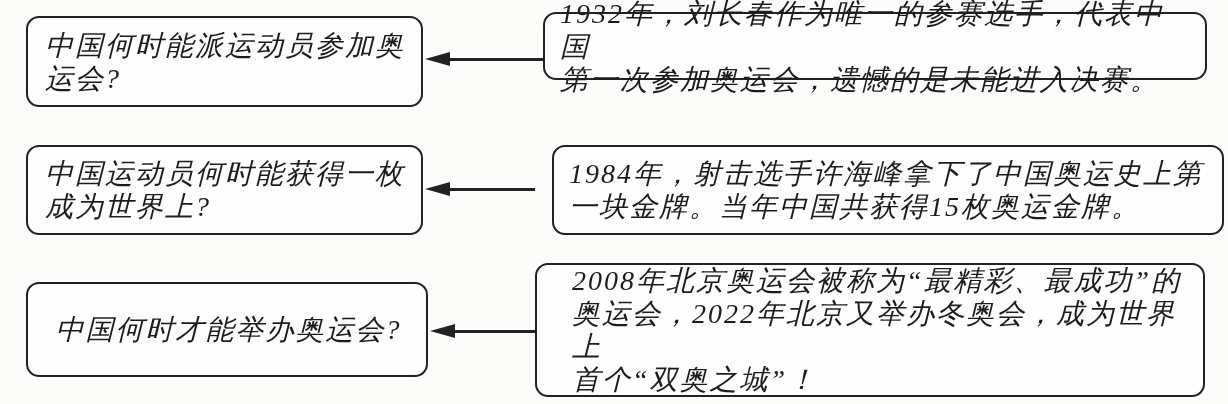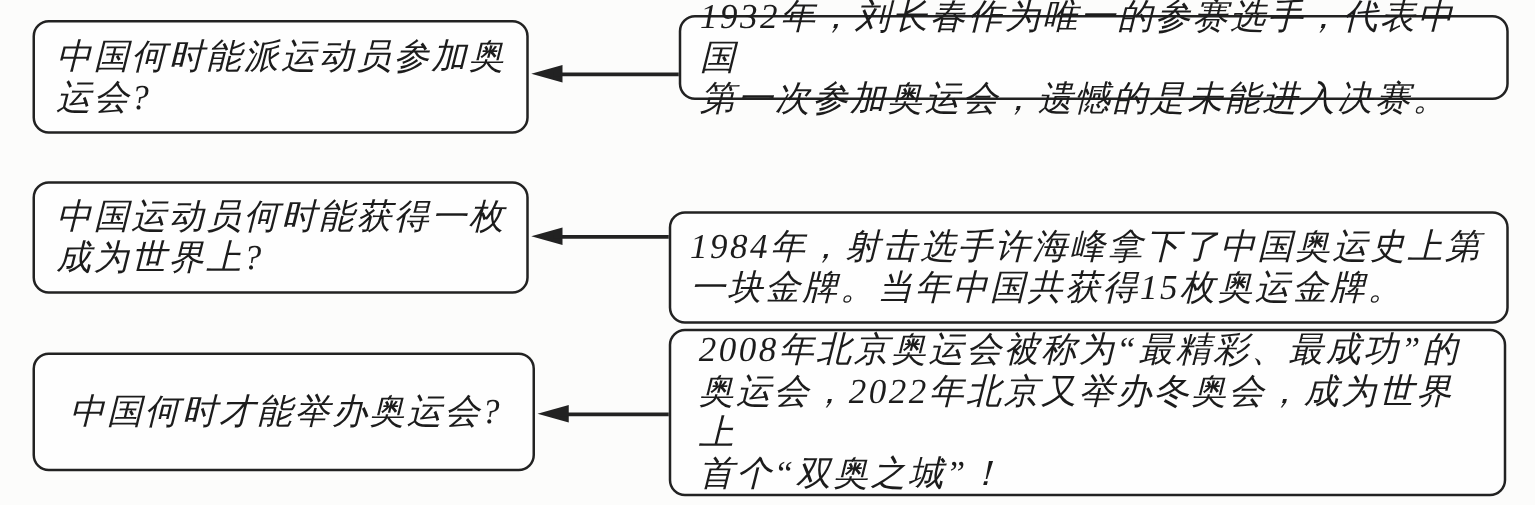--- a/index.html
+++ b/index.html
@@ -36,24 +36,24 @@
     white-space:pre-line;
     display:block;
   }
   .qbox{padding:0 14px 0 17px;}
   .abox{padding:0 14px 0 15px;}
   
   .q1{left:26px;top:16px;width:397px;height:91px;}
   .a1{left:543px;top:12px;width:664px;height:68px;}
   
   .q2{left:26px;top:145px;width:397px;height:90px;}
-  .a2{left:535px;top:145px;width:672px;height:90px;margin-top:24px;}
+  .a2{left:552px;top:145px;width:672px;height:90px;}
   
   .q3{left:26px;top:282px;width:402px;height:95px;justify-content:center;}
-  .a3{left:535px;top:263px;width:670px;height:134px;padding-left:22px;}
+  .a3{left:535px;top:263px;width:670px;height:134px;padding-left:35px;}
   
   .arrow{position:absolute;height:15px;}
   .ar1{left:425px;top:52px;width:118px;}
   .ar2{left:425px;top:182px;width:110px;}
   .ar3{left:430px;top:324px;width:105px;}
   .arrow .shaft{
     position:absolute;left:18px;right:0;top:6px;height:3px;
     background:var(--border);
   }
   .arrow .head{

